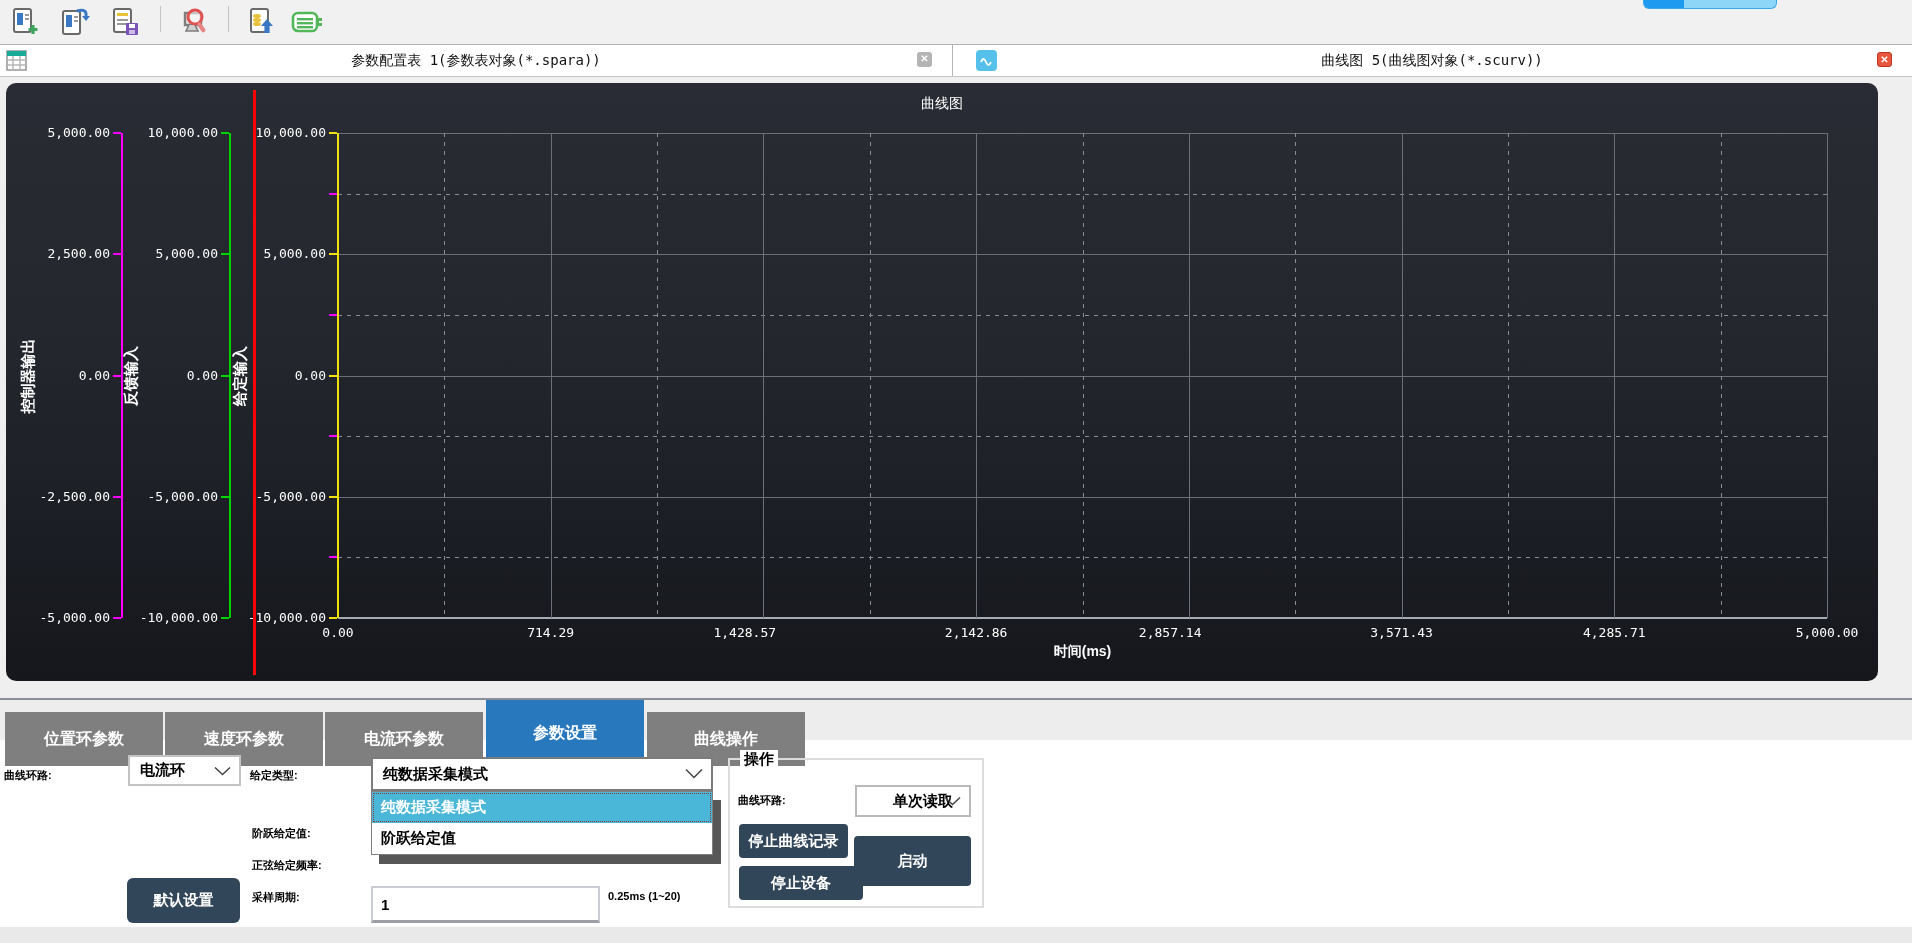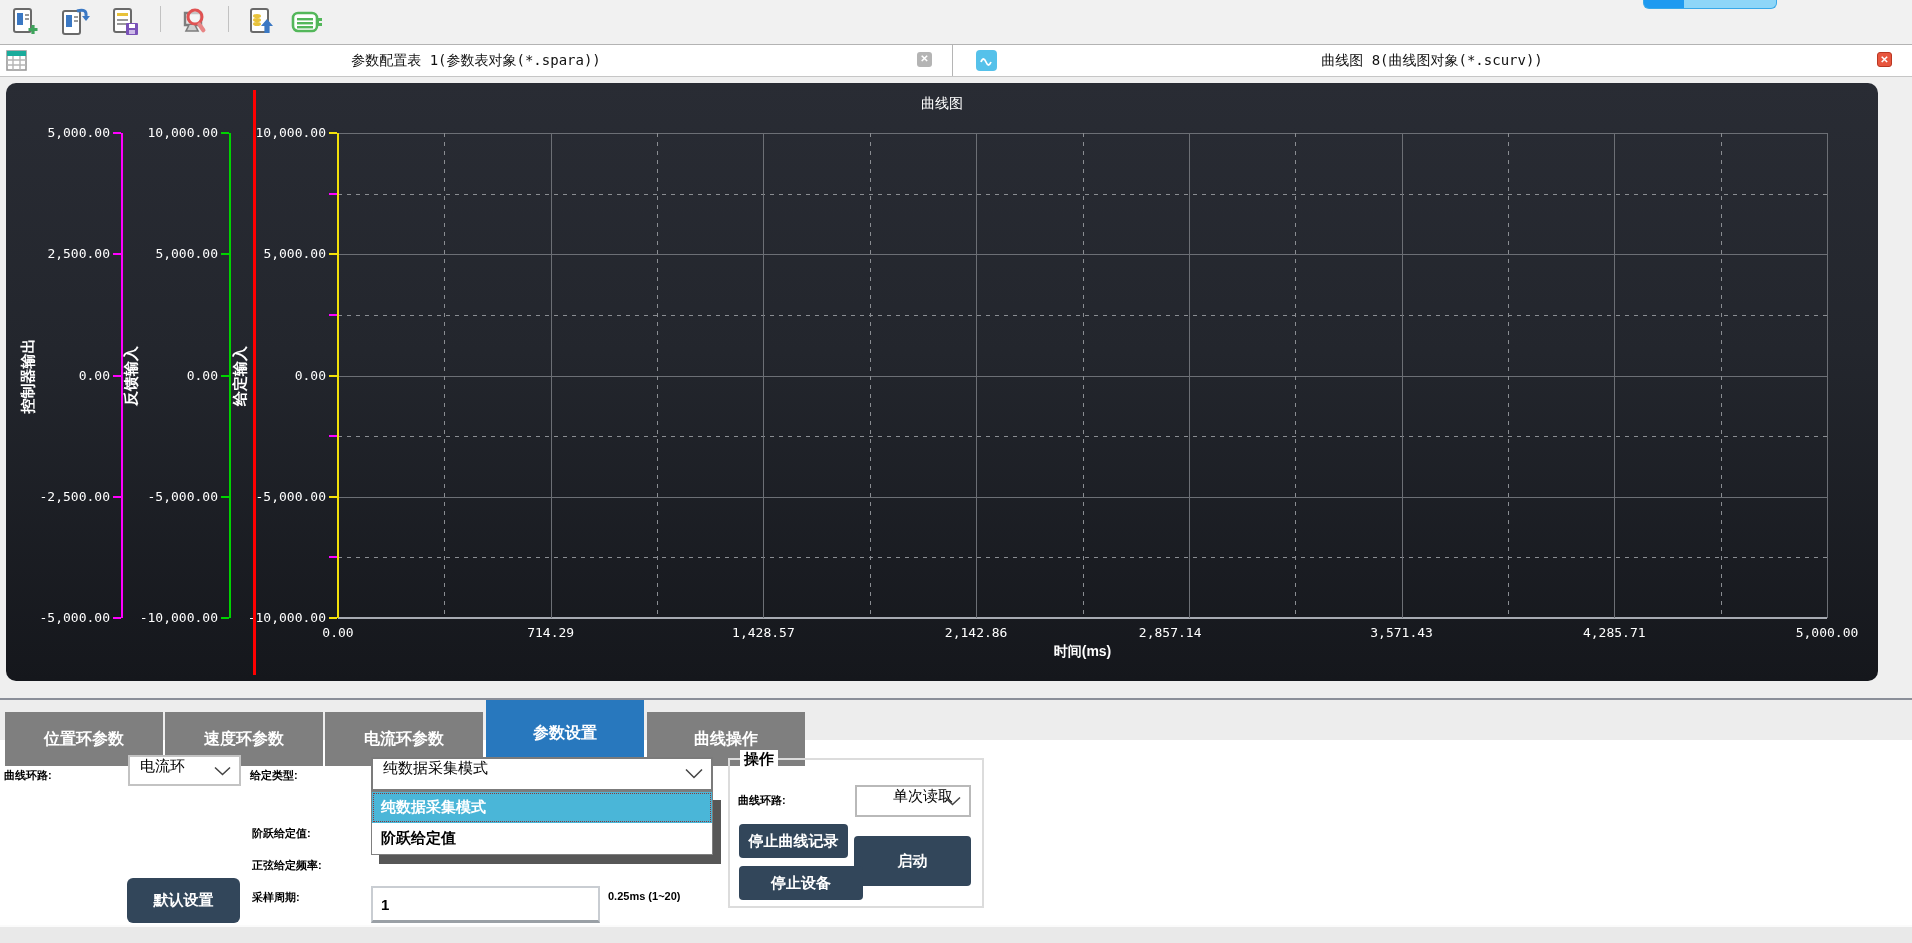--- a/index.html
+++ b/index.html
@@ -41,22 +41,22 @@
   
   #tabstrip { left:0; top:698px; width:1912px; height:68px;
               background:linear-gradient(180deg,#8b8f99 0 2px,#ededed 2px 42px,#ffffff 42px); }
   .ptab { position:absolute; width:158px; color:#fff; font-weight:bold; font-size:16px;
           display:flex; align-items:center; justify-content:center; cursor:pointer; }
   .ptab.gray { top:14px; height:54px; background:#7f7f7f; }
   .ptab.active { top:2px; height:66px; background:#2878be; }
 
   
   .ctl-label { position:absolute; font-weight:bold; font-size:11px; color:#000; white-space:nowrap; }
-  .selectbox { position:absolute; background:#fff; display:flex; 
-               font-weight:normal; font-size:15px; padding-left:10px; }
+  .selectbox { position:absolute; background:#fff; display:flex; align-items:center;
+               font-weight:bold; font-size:15px; padding-left:10px; }
   .selectbox .chev { position:absolute; right:8px; top:50%; transform:translateY(-50%); }
   #sel-loop   { border:2px solid #c3c3c3; }
   #sel-given  { border:2px solid #7b7b7b; }
   #sel-read   { border:2px solid #b9b9b9;padding-left:36px; }
   #popup { position:absolute; left:371px; top:791px; width:342px; background:#fff; border:1px solid #7f7f7f;
            box-shadow:8px 9px 0 0 rgba(45,45,45,0.8); }
   .popup-item { height:31px; display:flex; align-items:center; padding-left:9px; font-weight:bold; font-size:15px; color:#000; }
   .popup-item.hl { background:#4ab6d8; color:#fff; outline:1px dotted #8b3a3a; outline-offset:-2px; }
   .dark-btn { position:absolute; background:#32465a; color:#fff; font-weight:bold; font-size:15px;
               border:none; border-radius:4px; display:flex; align-items:center; justify-content:center; cursor:pointer; }
@@ -146,21 +146,21 @@
     <span class="closebox gray" style="left:917px">✕</span>
   </div>
   <div id="wtab-divider"></div>
   <div class="wtab" style="left:952px;width:960px">
     <span class="tab-mini-icon" style="left:24px">
       <svg width="21" height="21" viewBox="0 0 21 21">
           <rect x="0" y="0" width="21" height="21" rx="4" fill="#55c1ea"></rect>
           <path d="M5 12 q2.5 -6 5 0 q2.5 6 5 0" stroke="#fff" stroke-width="1.8" fill="none"></path>
         </svg>
     </span>
-    <span class="wtab-title">曲线图 8(曲线图对象(*.scurv))</span>
+    <span class="wtab-title">曲线图 5(曲线图对象(*.scurv))</span>
     <span class="closebox red" style="left:925px">✕</span>
   </div>
 </div>
 
 <div id="chart-bg" class="abs"></div>
 <div id="chart-panel" class="abs">
     <div class="" id="chart-title" style="position: absolute; top: 12px; left: 0px; width: 100%; text-align: center; color: rgb(255, 255, 255); font-size: 14px;">曲线图</div>
     <div class="cline" style="left: 332px; top: 50px; width: 1489px; height: 1px; background: rgb(108, 111, 117);"></div>
     <div class="cline" style="left: 332px; top: 171.25px; width: 1489px; height: 1px; background: rgb(108, 111, 117);"></div>
     <div class="cline" style="left: 332px; top: 292.5px; width: 1489px; height: 1px; background: rgb(108, 111, 117);"></div>
@@ -220,21 +220,21 @@
     <div class="cline" style="left: 323px; top: 534px; width: 8px; height: 2px; background: rgb(242, 224, 10);"></div>
     <div class="tick-label" style="left: 228px; top: 527px; width: 92px; text-align: right;">-10,000.00</div>
     <div class="axis-title-v" style="left: 234px; top: 292.5px;">给定输入</div>
     <div class="cline" style="left: 323px; top: 109.625px; width: 8px; height: 2px; background: rgb(255, 0, 255);"></div>
     <div class="cline" style="left: 323px; top: 230.875px; width: 8px; height: 2px; background: rgb(255, 0, 255);"></div>
     <div class="cline" style="left: 323px; top: 352.125px; width: 8px; height: 2px; background: rgb(255, 0, 255);"></div>
     <div class="cline" style="left: 323px; top: 473.375px; width: 8px; height: 2px; background: rgb(255, 0, 255);"></div>
     <div class="cline" style="left: 247px; top: 7px; width: 3px; height: 585px; background: rgb(255, 0, 0);"></div>
     <div class="tick-label" style="left: 282px; top: 542px; width: 100px; text-align: center;">0.00</div>
     <div class="tick-label" style="left: 494.714px; top: 542px; width: 100px; text-align: center;">714.29</div>
-    <div class="tick-label" style="left: 707.429px; top: 542px; width: 100px; text-align: center;">1,428.57</div>
+    <div class="tick-label" style="left: 707.429px; top: 542px; width: 100px; ">1,428.57</div>
     <div class="tick-label" style="left: 920.143px; top: 542px; width: 100px; text-align: center;">2,142.86</div>
     <div class="tick-label" style="left: 1132.86px; top: 542px; width: 100px; text-align: left;">2,857.14</div>
     <div class="tick-label" style="left: 1345.57px; top: 542px; width: 100px; text-align: center;">3,571.43</div>
     <div class="tick-label" style="left: 1558.29px; top: 542px; width: 100px; text-align: center;">4,285.71</div>
     <div class="tick-label" style="left: 1771px; top: 542px; width: 100px; text-align: center;">5,000.00</div>
     <div class="" id="x-title" style="position: absolute; left: 1076.5px; top: 560px;">时间(ms)</div>
   </div>
 
 <div id="tabstrip" class="abs">
   <div class="ptab gray" style="left:5px">位置环参数</div>

